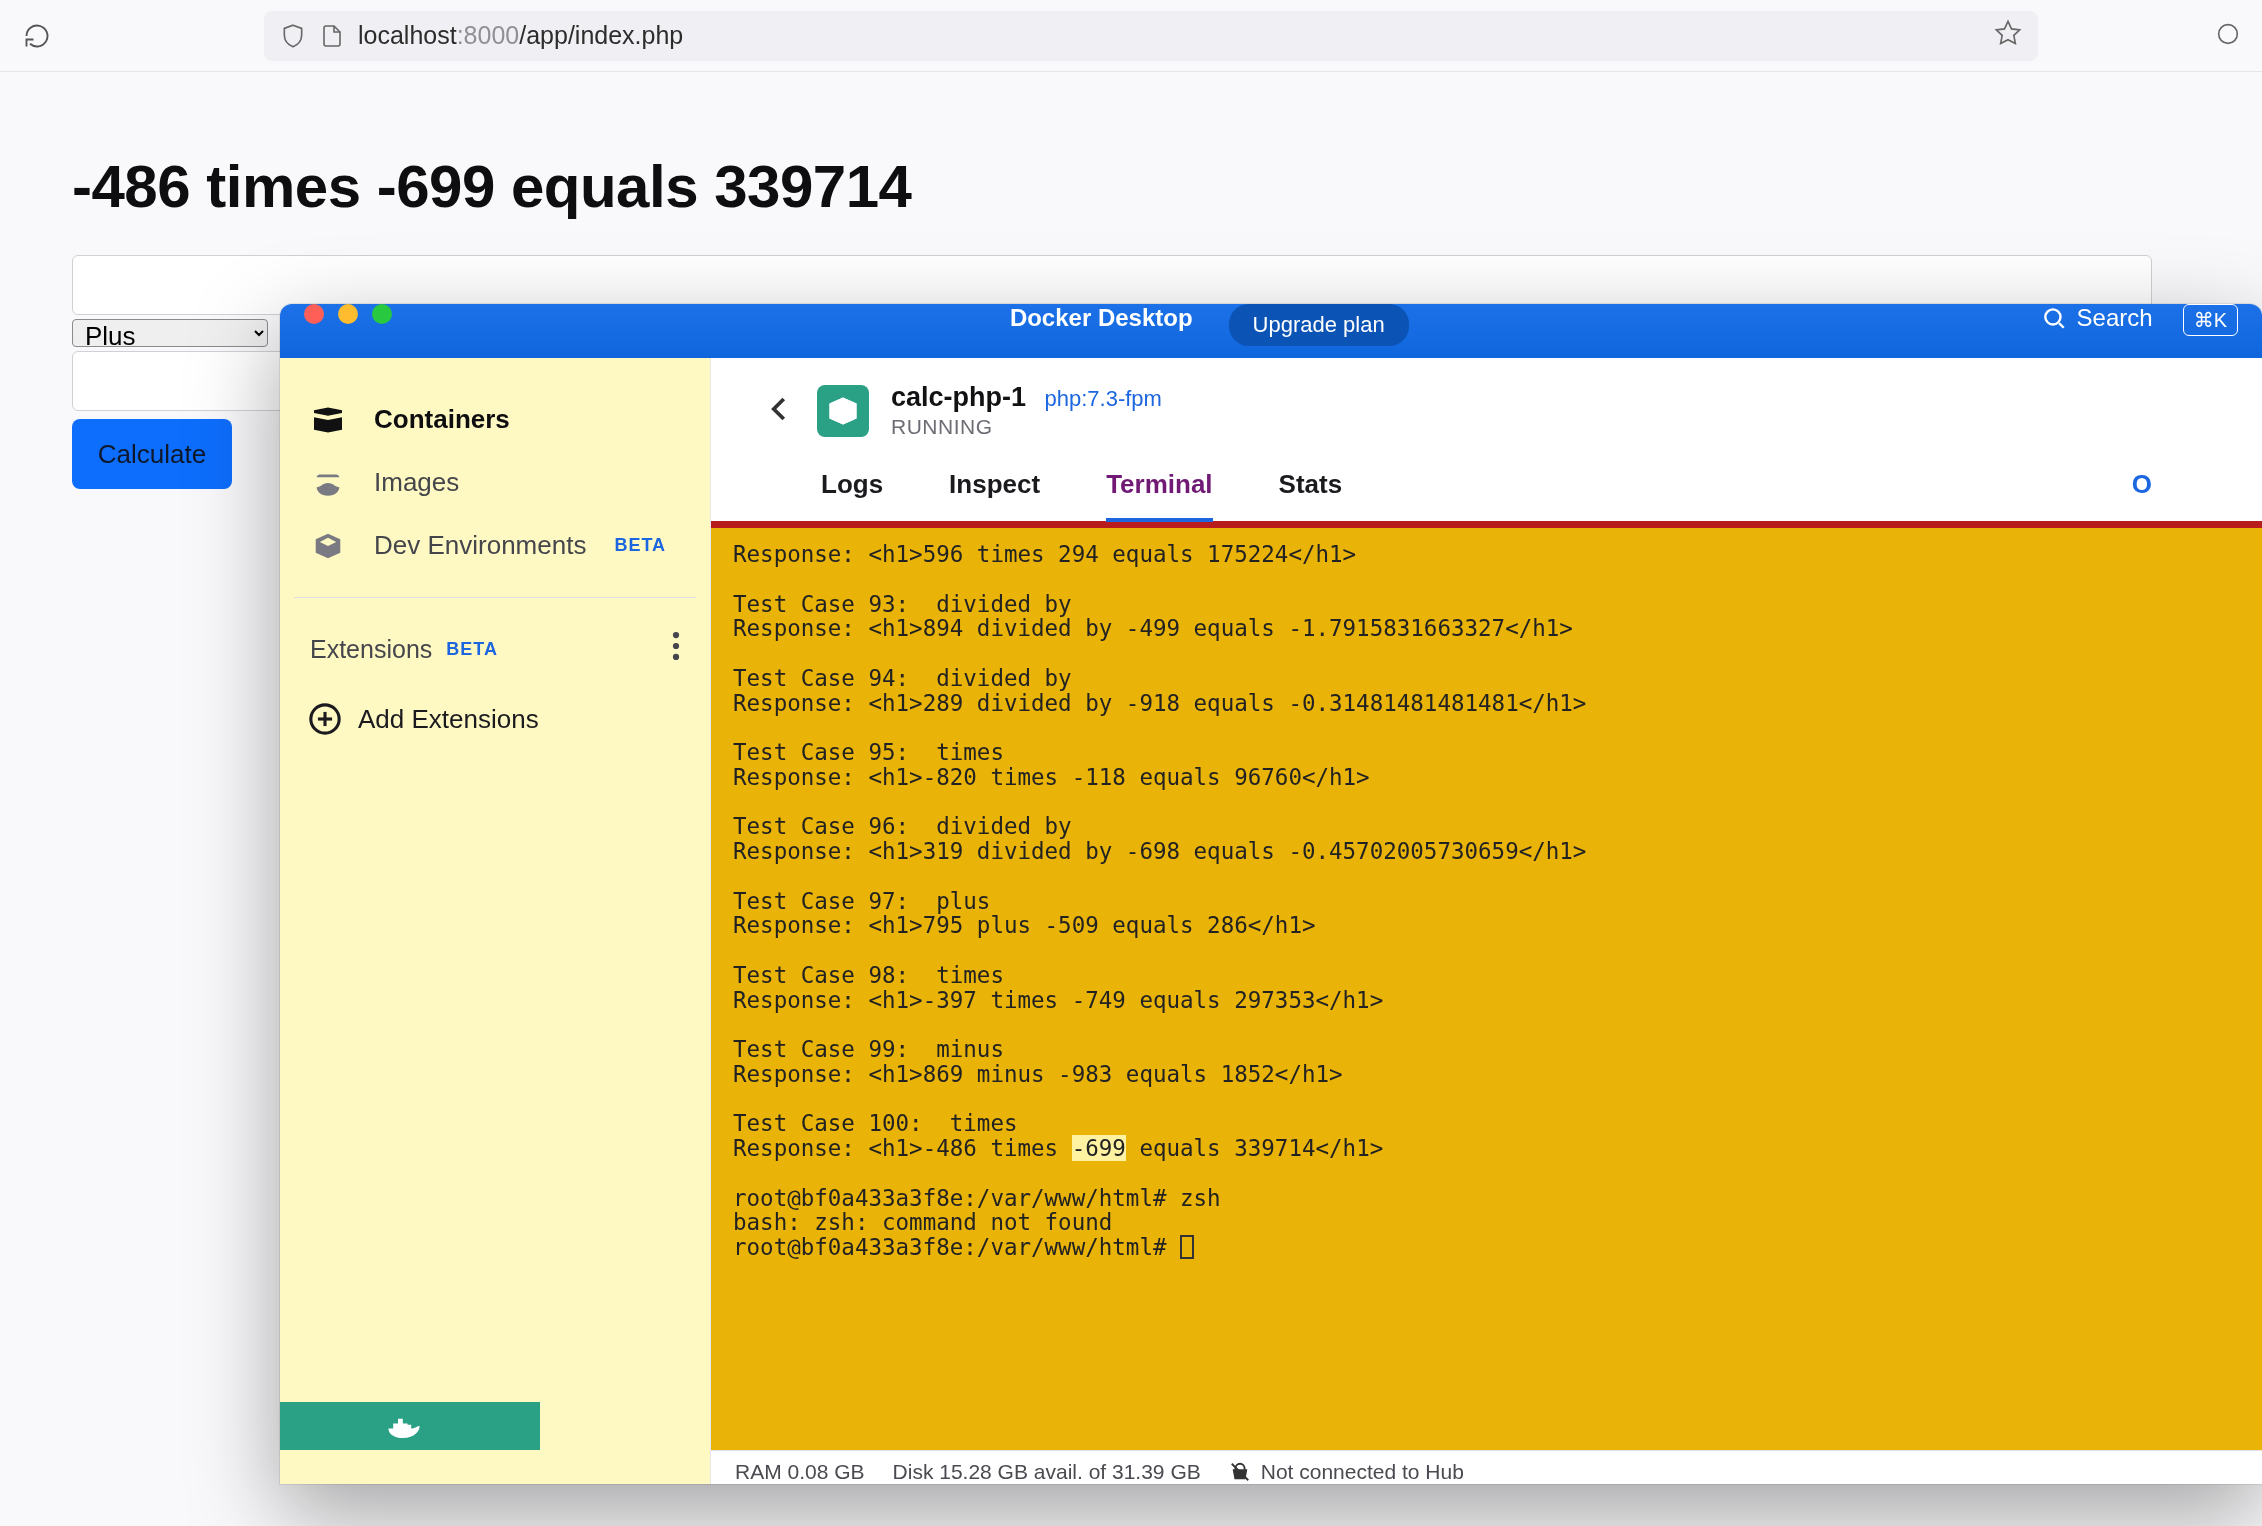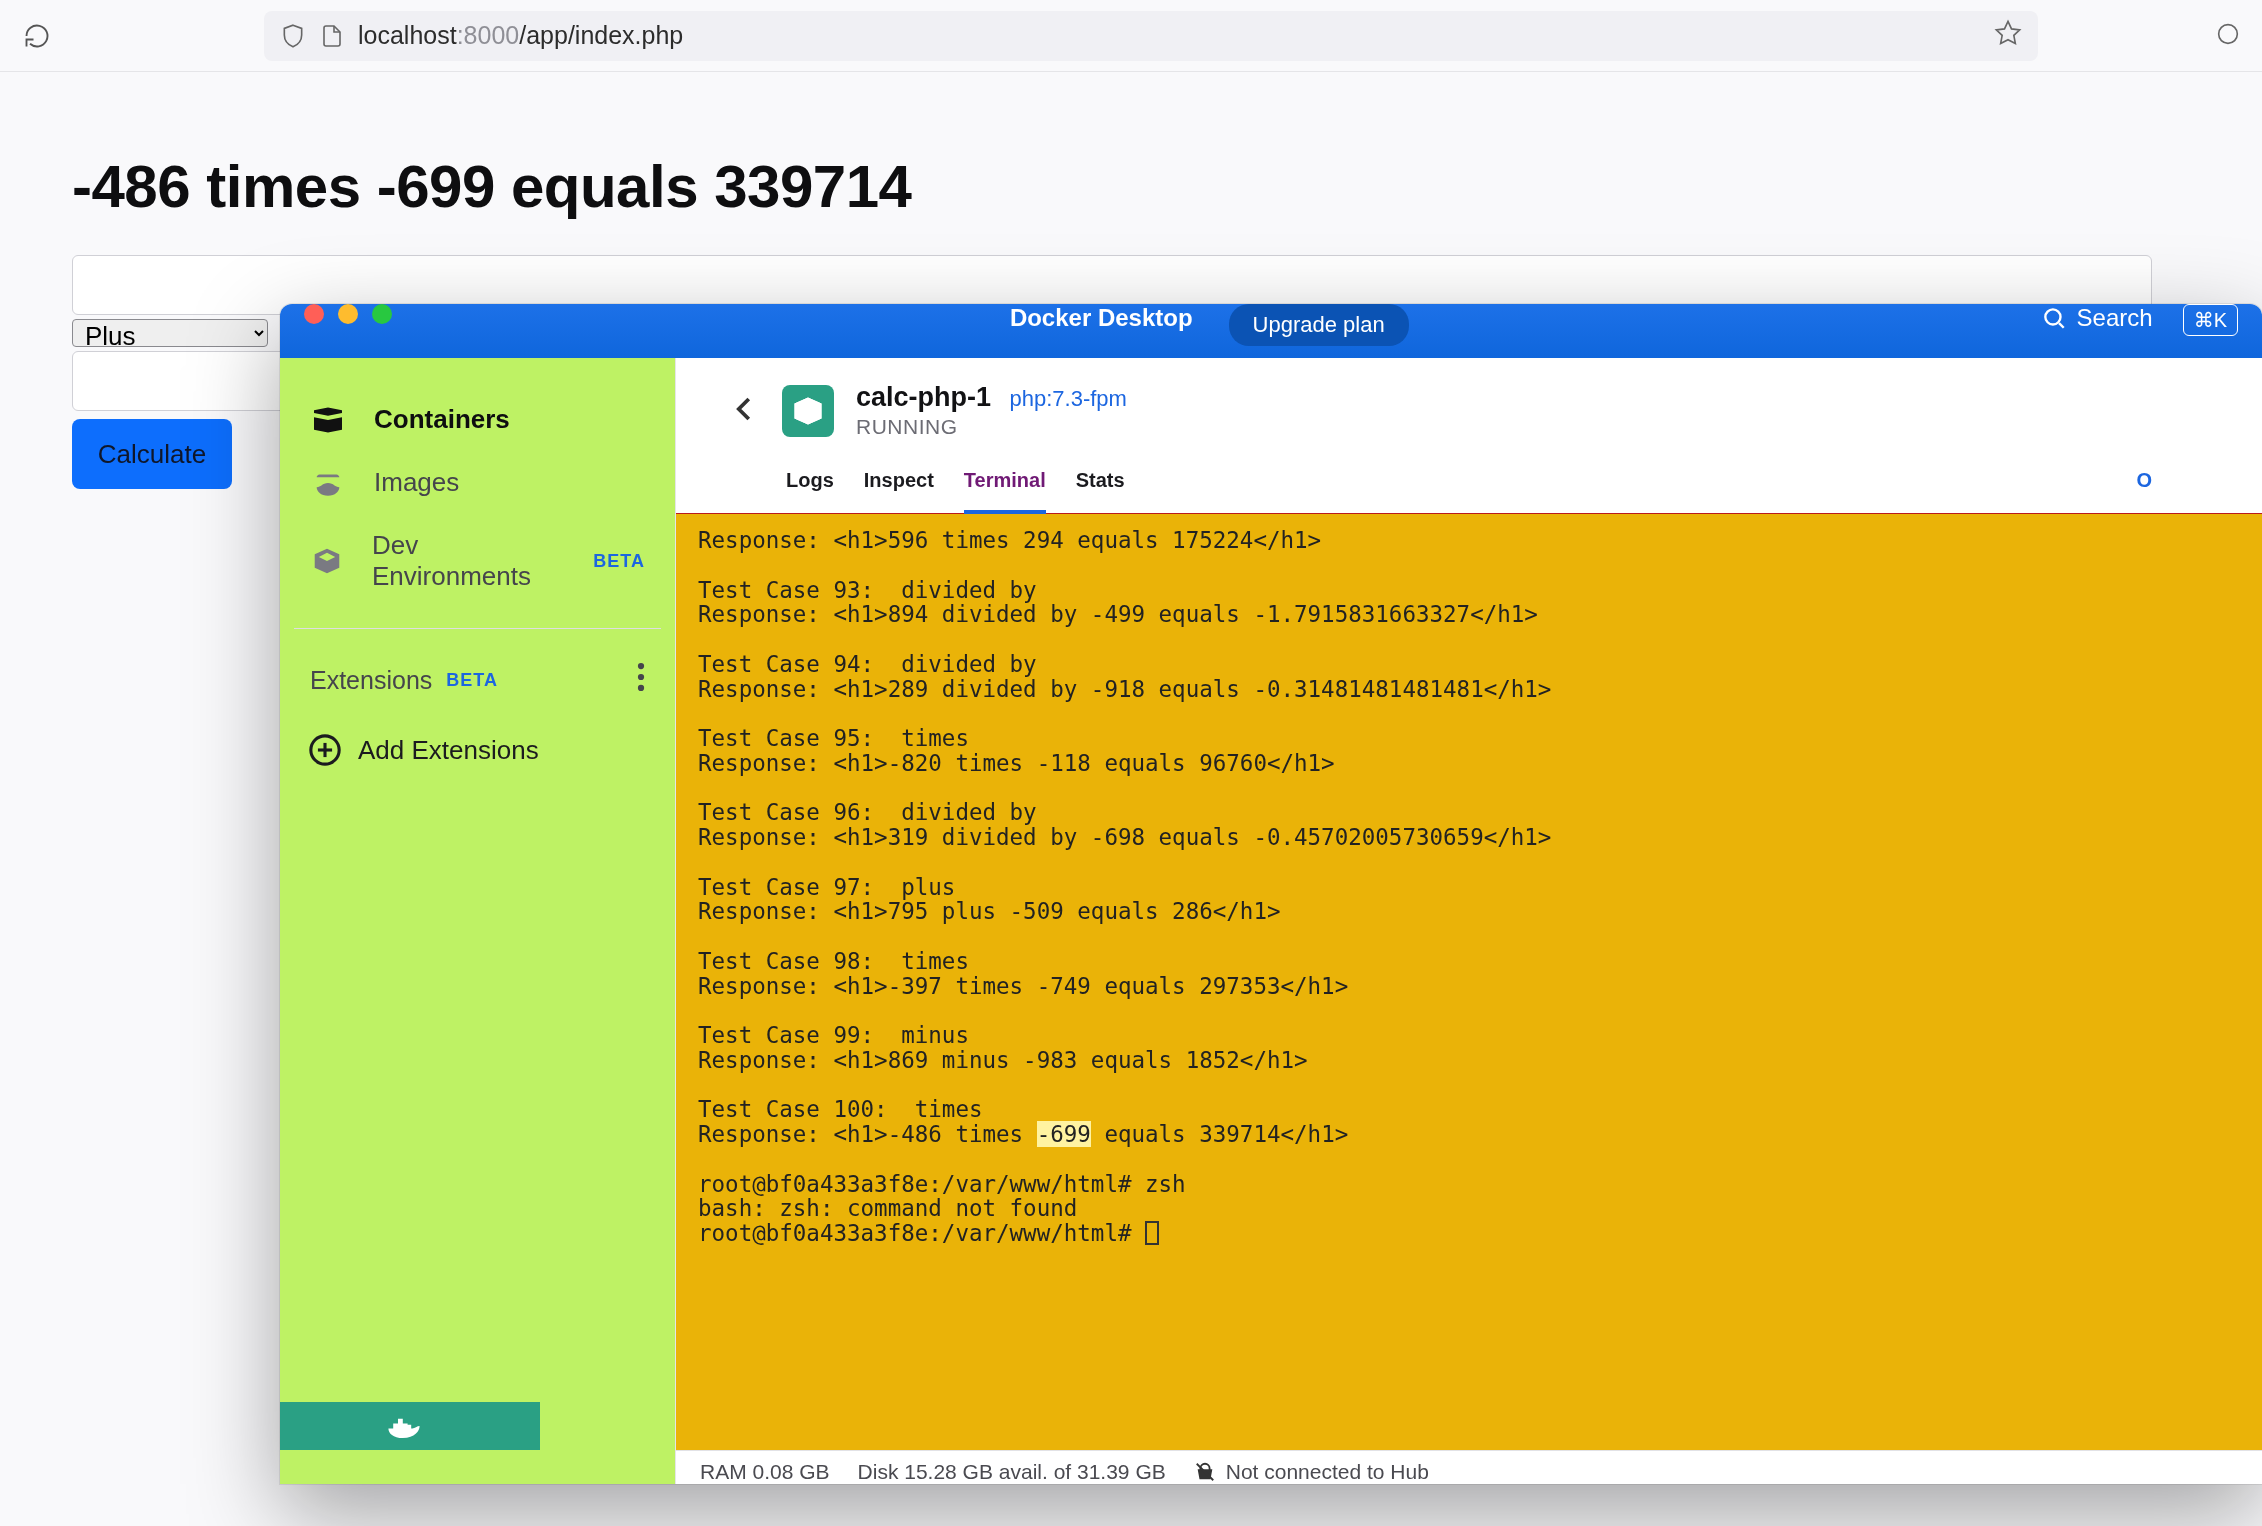--- a/index.html
+++ b/index.html
@@ -129,22 +129,22 @@
 }
 .dd-shortcut {
   border:1.5px solid #fff;
   border-radius:6px;
   padding:3px 10px;
   font-size:20px;
   margin-left:16px;
 }
 .dd-body { flex:1; display:flex; min-height:0;}
 .dd-sidebar {
-  width: 396px;
-  background:#bef264;
+  width: 431px;
+  background:#fef9c3;
   border-right:1px solid #e5e5ea;
   display:flex;
   flex-direction:column;
   padding-top:30px;
 }
 .side-item {
   display:flex;align-items:center;gap:28px;
   padding: 16px 30px;
   font-size:26px;
   color:#45454c;
@@ -166,23 +166,23 @@
 .back-chevron{ color:#333; cursor:pointer;}
 .container-icon{
   width:52px;height:52px;border-radius:8px;
   background:#2aa084;
   display:flex;align-items:center;justify-content:center;color:#fff;
 }
 .dd-header-texts .cname{ font-size:27px; font-weight:700; color:#121214;}
 .dd-header-texts .cimage{ font-size:22px; color:#1c66e0; margin-left:14px; font-weight:400;}
 .dd-header-texts .cstatus{ font-size:21px; color:#6c6c74; letter-spacing:.5px; margin-top:2px;}
 .dd-tabs{
-  display:flex; gap:30px; padding: 18px 110px 0 110px;
-  border-bottom:1px solid #b91c1c;
-  font-size:20px; font-weight:700; color:#1b1b1f;
+  display:flex; gap:66px; padding: 18px 110px 0 110px;
+  border-bottom:7px solid #b91c1c;
+  font-size:26px; font-weight:700; color:#1b1b1f;
 }
 .dd-tab{ padding-bottom:18px; cursor:pointer;}
 .dd-tab.active{ color:#701a75; border-bottom:4px solid #1c66e0; margin-bottom:-1px;}
 .dd-tabs .right-o { margin-left:auto; color:#1c66e0;}
 .terminal {
   flex:1;
   background:#eab308;
   padding: 14px 22px;
   font-family: ui-monospace, SFMono-Regular, Menlo, Consolas, monospace;
   font-size:22.5px;

